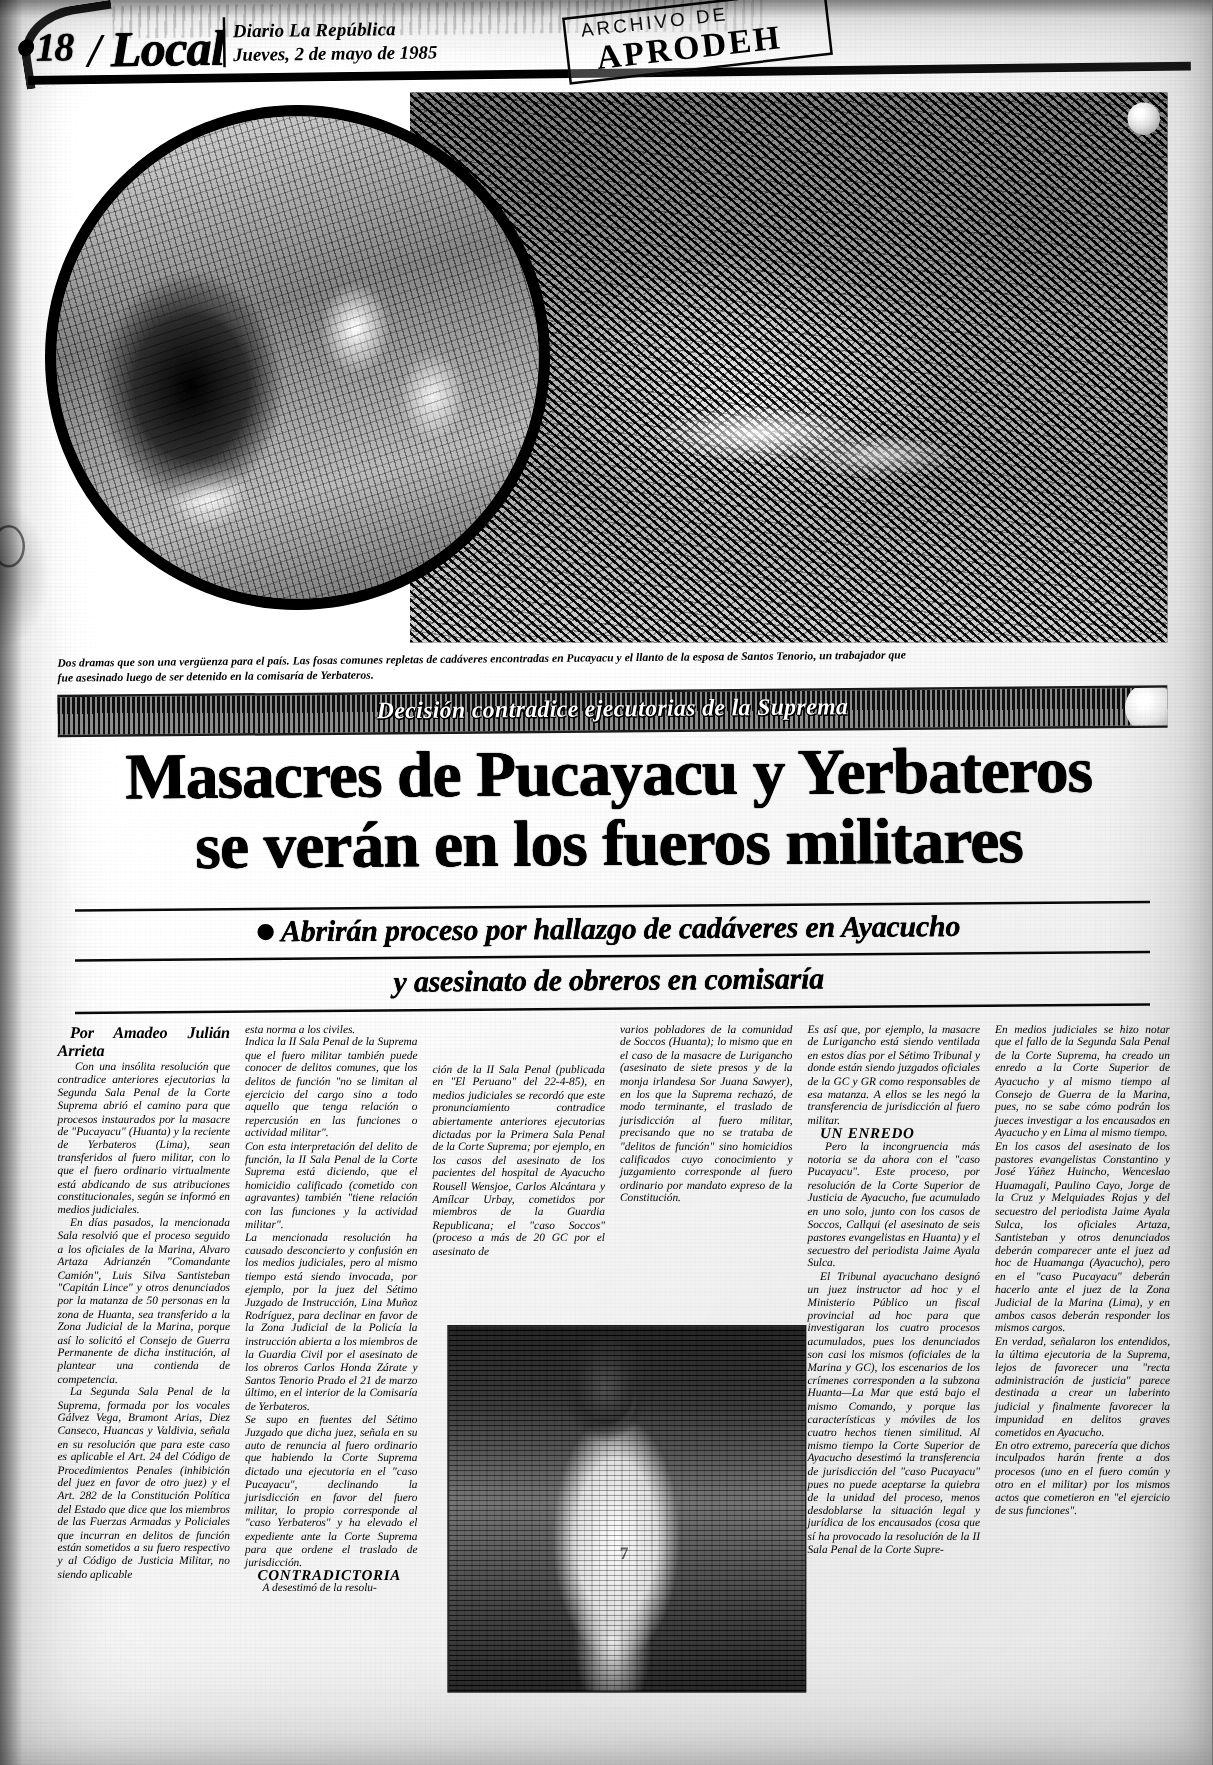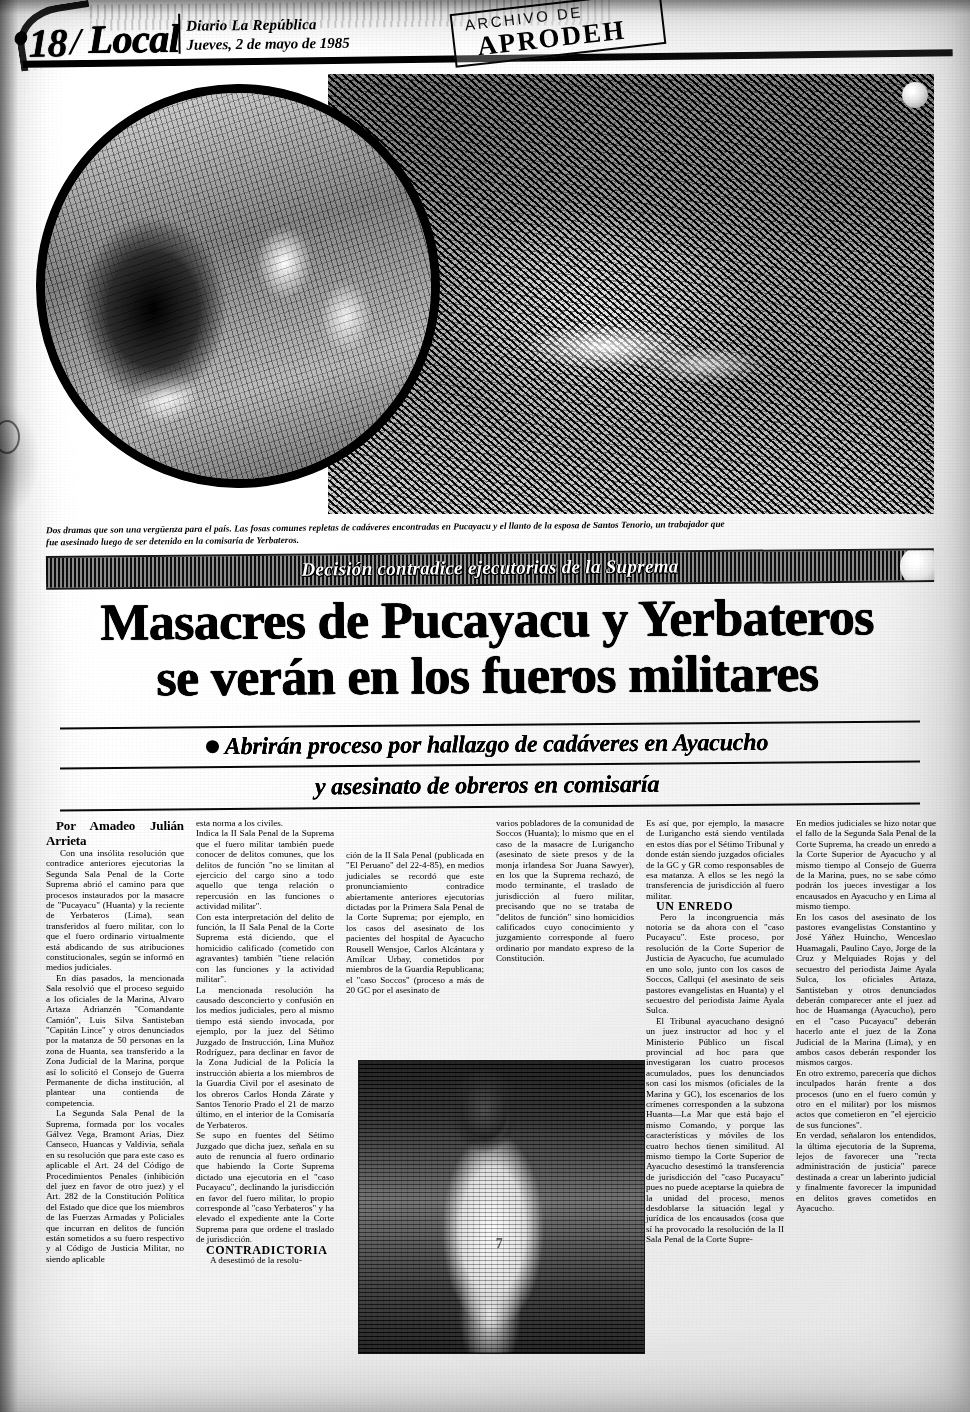--- a/index.html
+++ b/index.html
@@ -58,21 +58,21 @@
     border-left: 7px solid #111;
     border-top: 7px solid #111;
     border-radius: 60% 0 0 0;
     transform: rotate(-8deg);
     opacity: .85;
   }
   .mast-num {
     position: absolute; left: 28px; top: 16px;
     font-family: "Liberation Serif", serif;
     font-weight: bold; font-style: italic;
-    font-size: 40px; letter-spacing: -1px;
+    font-size: 32px; letter-spacing: -1px;
     text-shadow: 0 0 1px #000;
   }
   .mast-slash {
     position: absolute; left: 70px; top: 16px;
     font-size: 38px; font-weight: bold; font-style: italic;
   }
   .mast-sec {
     position: absolute; left: 88px; top: 13px;
     font-family: "Liberation Serif", serif;
     font-weight: bold; font-style: italic;
@@ -293,20 +293,21 @@
     vertical-align: middle;
     position: relative; top: -2px;
   }
 
   
   .cols {
     position: absolute;
     left: 46px; top: 818px;
     width: 890px; height: 590px;
     z-index: 8;
+    font-style: italic;
   }
   .col {
     position: absolute;
     top: 0;
     width: 138px;
     font-size: 9.1px;
     line-height: 10.4px;
     text-align: justify;
     color: #121212;
     hyphens: auto;
@@ -488,22 +489,22 @@
     <div class="col c5">
       <p class="noind">Es así que, por ejemplo, la masacre de Lurigancho está siendo ventilada en estos días por el Sétimo Tribunal y donde están siendo juzgados oficiales de la GC y GR como responsables de esa matanza. A ellos se les negó la transferencia de jurisdicción al fuero militar.</p>
       <p class="subhead">UN ENREDO</p>
       <p class="lead">Pero la incongruencia más notoria se da ahora con el "caso Pucayacu". Este proceso, por resolución de la Corte Superior de Justicia de Ayacucho, fue acumulado en uno solo, junto con los casos de Soccos, Callqui (el asesinato de seis pastores evangelistas en Huanta) y el secuestro del periodista Jaime Ayala Sulca.</p>
       <p>El Tribunal ayacuchano designó un juez instructor ad hoc y el Ministerio Público un fiscal provincial ad hoc para que investigaran los cuatro procesos acumulados, pues los denunciados son casi los mismos (oficiales de la Marina y GC), los escenarios de los crímenes corresponden a la subzona Huanta—La Mar que está bajo el mismo Comando, y porque las características y móviles de los cuatro hechos tienen similitud. Al mismo tiempo la Corte Superior de Ayacucho desestimó la transferencia de jurisdicción del "caso Pucayacu" pues no puede aceptarse la quiebra de la unidad del proceso, menos desdoblarse la situación legal y jurídica de los encausados (cosa que sí ha provocado la resolución de la II Sala Penal de la Corte Supre-</p>
     </div>
 
     <div class="col c6">
       <p class="noind">En medios judiciales se hizo notar que el fallo de la Segunda Sala Penal de la Corte Suprema, ha creado un enredo a la Corte Superior de Ayacucho y al mismo tiempo al Consejo de Guerra de la Marina, pues, no se sabe cómo podrán los jueces investigar a los encausados en Ayacucho y en Lima al mismo tiempo.</p>
       <p class="noind">En los casos del asesinato de los pastores evangelistas Constantino y José Yáñez Huincho, Wenceslao Huamagali, Paulino Cayo, Jorge de la Cruz y Melquiades Rojas y del secuestro del periodista Jaime Ayala Sulca, los oficiales Artaza, Santisteban y otros denunciados deberán comparecer ante el juez ad hoc de Huamanga (Ayacucho), pero en el "caso Pucayacu" deberán hacerlo ante el juez de la Zona Judicial de la Marina (Lima), y en ambos casos deberán responder los mismos cargos.</p>
+      <p class="noind">En verdad, señalaron los entendidos, la última ejecutoria de la Suprema, lejos de favorecer una "recta administración de justicia" parece destinada a crear un laberinto judicial y finalmente favorecer la impunidad en delitos graves cometidos en Ayacucho.</p>
       <p class="noind">En otro extremo, parecería que dichos inculpados harán frente a dos procesos (uno en el fuero común y otro en el militar) por los mismos actos que cometieron en "el ejercicio de sus funciones".</p>
-      <p class="noind">En verdad, señalaron los entendidos, la última ejecutoria de la Suprema, lejos de favorecer una "recta administración de justicia" parece destinada a crear un laberinto judicial y finalmente favorecer la impunidad en delitos graves cometidos en Ayacucho.</p>
     </div>
   </div>
 
   <div class="inline-photo">
     <div class="jersey-num">7</div>
   </div>
 
   <div class="grain"></div>
   <div class="vignette"></div>
   <div class="edge-left"></div>

